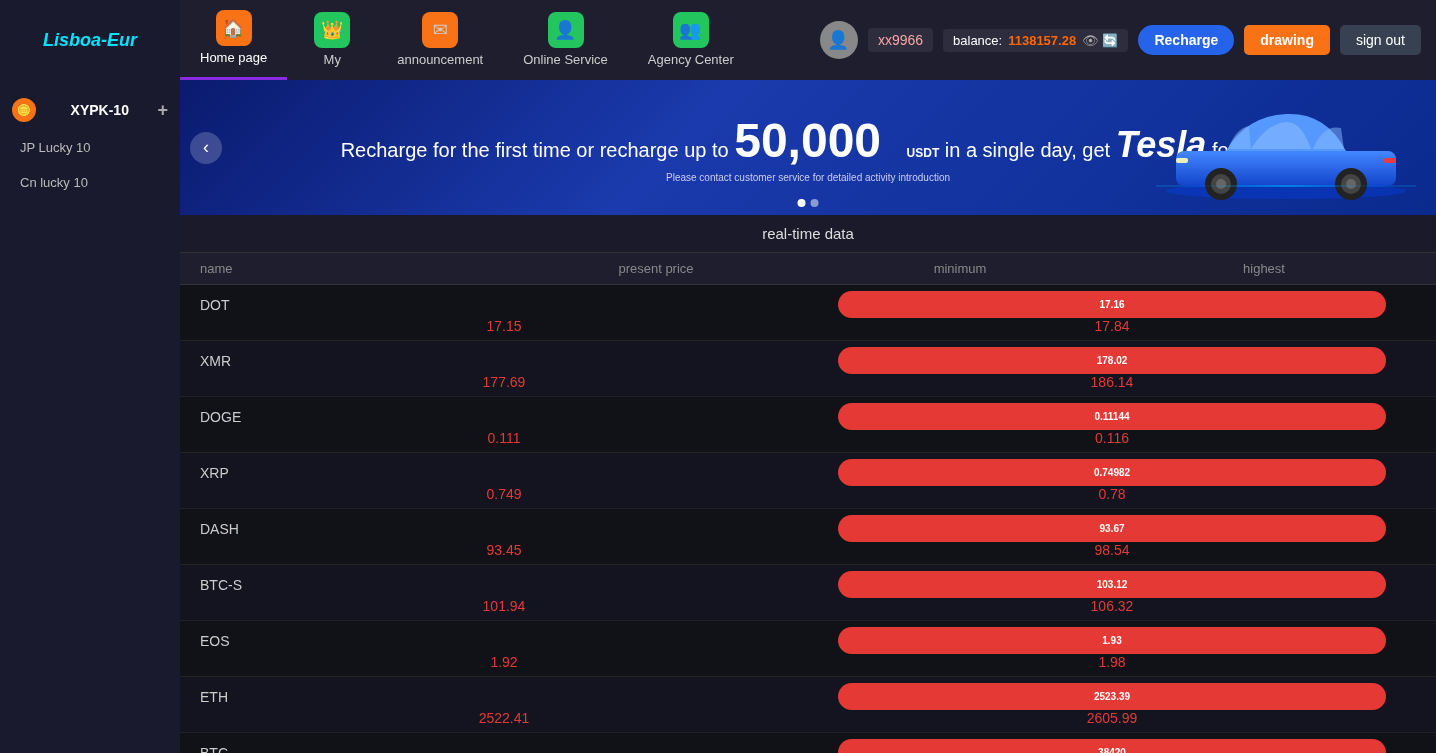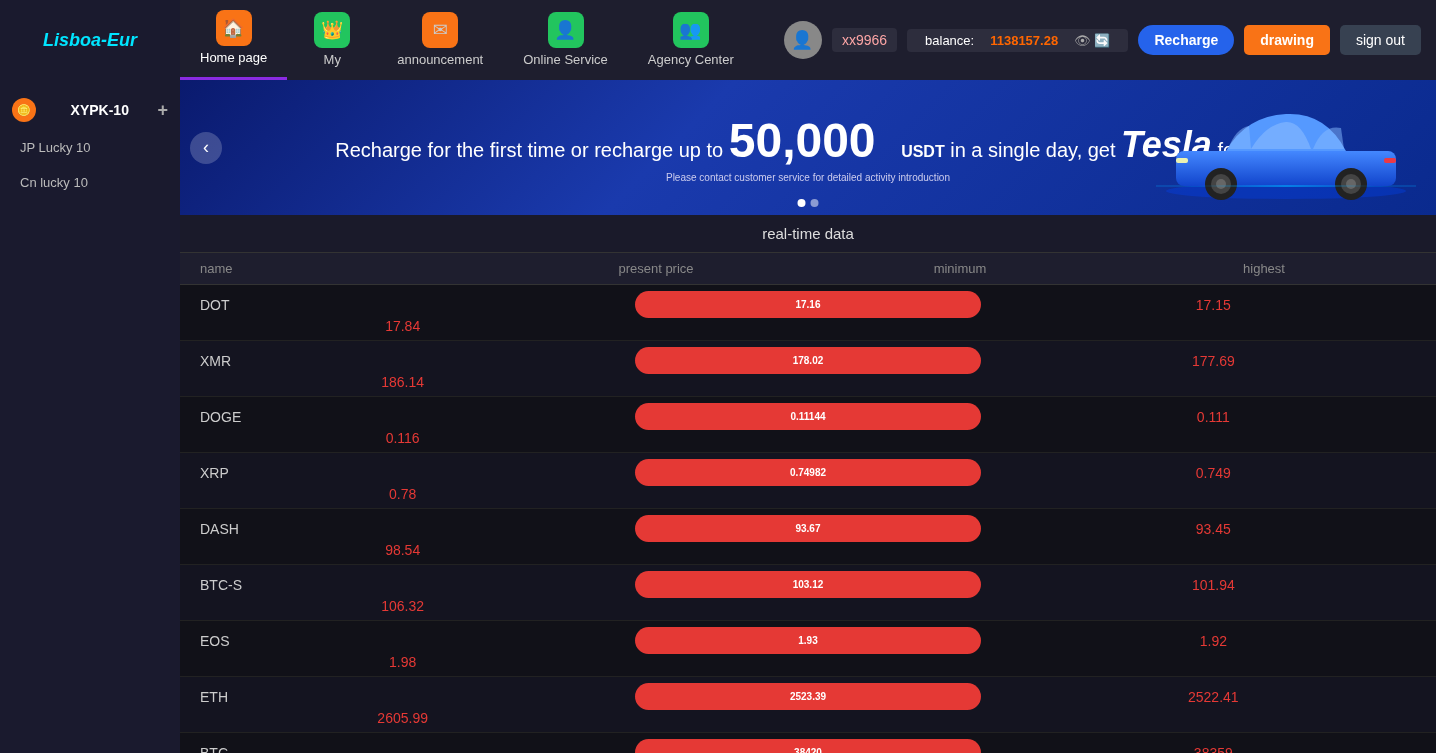--- a/index.html
+++ b/index.html
@@ -89,27 +89,27 @@
     }
     .username {
       color: #fca5a5;
       font-size: 14px;
       background: #2d2d3d;
       padding: 4px 10px;
       border-radius: 4px;
     }
     .balance-area {
       background: #2d2d3d;
-      padding: 4px 18px;
+      padding: 4px 10px;
       border-radius: 4px;
       font-size: 13px;
       color: #fff;
       display: flex;
       align-items: center;
-      gap: 16px;
+      gap: 6px;
     }
     .balance-value {
       color: #ff6600;
       font-weight: bold;
     }
     .balance-icons {
       display: flex;
       gap: 4px;
       color: #aaa;
     }
@@ -213,21 +213,21 @@
       text-align: center;
       color: #fff;
       z-index: 2;
     }
     .banner-text .big-num {
       font-size: 48px;
       font-weight: 900;
       color: #fff;
     }
     .banner-text .usdt {
-      font-size: 16px;
+      font-size: 12px;
       font-weight: bold;
       margin-left: 20px;
     }
     .banner-text .line1 {
       font-size: 20px;
       font-weight: normal;
     }
     .banner-text .tesla {
       font-size: 36px;
       font-weight: 900;
@@ -300,21 +300,21 @@
       padding: 8px 20px;
       color: #888;
       font-size: 13px;
       border-bottom: 1px solid #333;
     }
     .table-header div:not(:first-child) {
       text-align: center;
     }
     .data-row {
       display: grid;
-      grid-template-columns: 1fr 1fr 1fr;
+      grid-template-columns: 1fr 1fr;
       padding: 6px 20px;
       border-bottom: 1px solid #222;
       align-items: center;
       background: #111118;
     }
     .data-row:nth-child(even) { background: #141420; }
     .data-row .coin-name {
       color: #ccc;
       font-size: 14px;
     }

